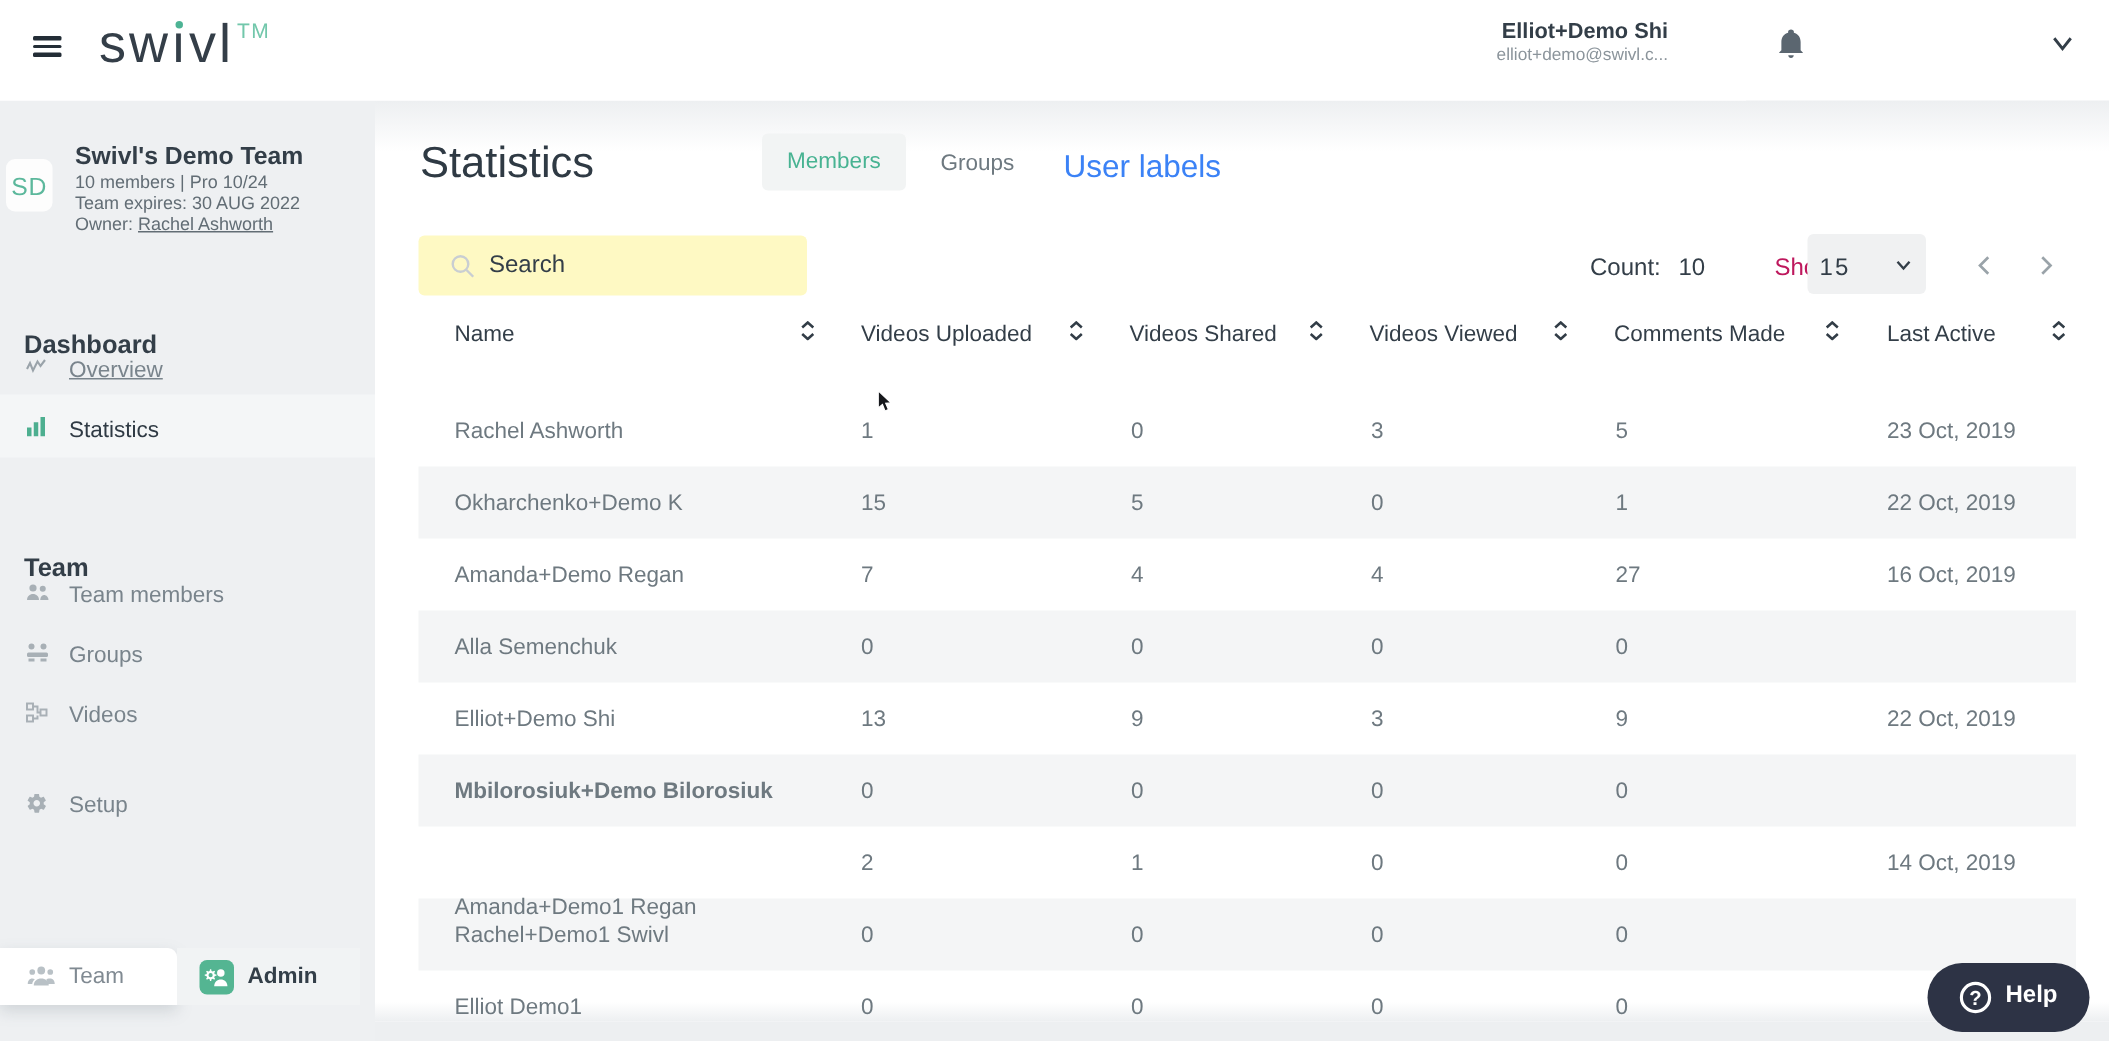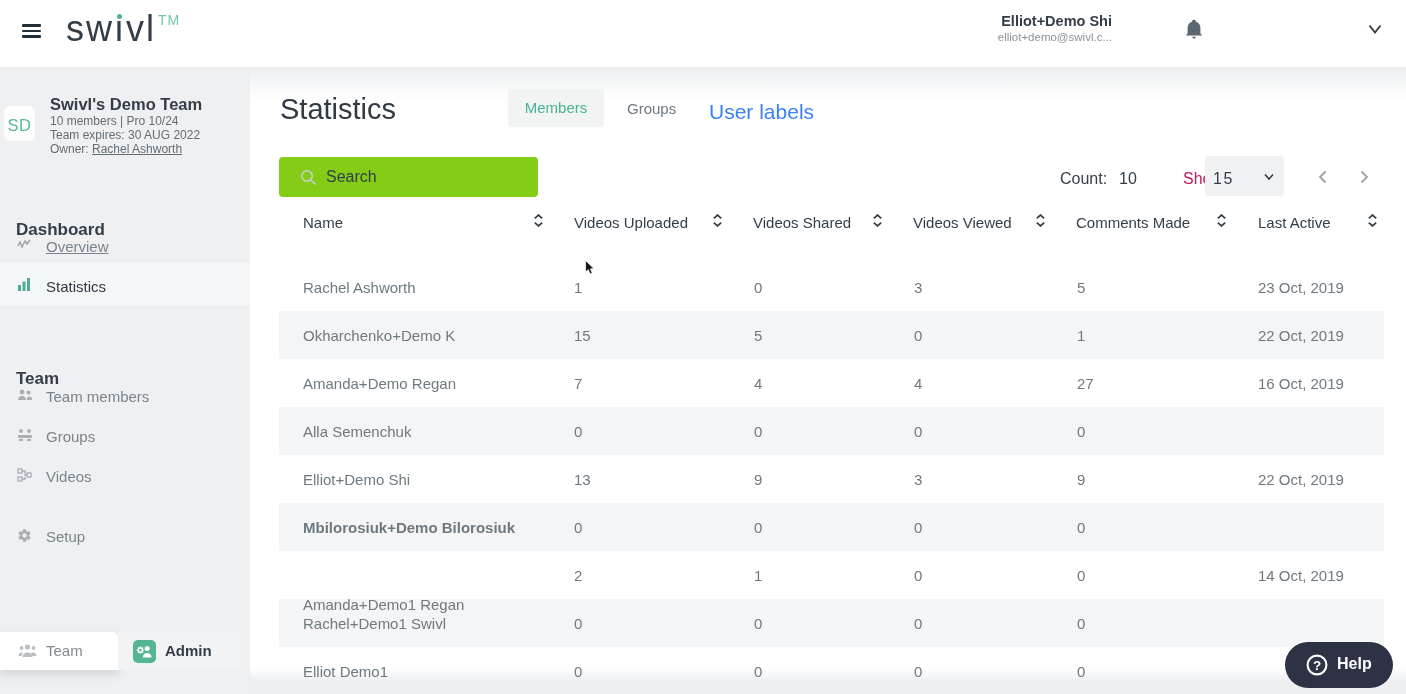--- a/index.html
+++ b/index.html
@@ -40,21 +40,21 @@
   #main { left:250px; top:67px; width:1156px; height:627px; background:#fff; }
   #topshadow { left:0px; top:0px; width:1156px; height:34px; background:linear-gradient(#edeff1, rgba(255,255,255,0)); }
   #botshadow { left:0px; top:601px; width:1156px; height:13px; background:linear-gradient(rgba(237,239,241,0), #edeff1); }
   #botband { left:0px; top:614px; width:1156px; height:13px; background:#edeff1; }
 
   #h1 { left:30px; top:26px; font-size:29px; color:#2f3a44; }
   #tabmembers { left:258px; top:22px; width:96px; height:38px; background:#f2f4f4; border-radius:4px; color:#48b392; font-size:15px; text-align:center; line-height:38px; }
   #tabgroups { left:377px; top:33px; font-size:15px; color:#6e7980; }
   #tabulabels { left:459px; top:33px; font-size:21px; color:#3b82f6; }
 
-  #search { left:29px; top:90px; width:259px; height:40px; background:#84cc16; border-radius:4px; }
+  #search { left:29px; top:90px; width:259px; height:40px; background:#fef9c3; border-radius:4px; }
   #search .txt { position:absolute; left:47px; top:11px; font-size:16px; color:#333e48; }
 
   #countrow { top:101px; font-size:15.5px; color:#333e48; }
   #select15 { left:955px; top:89px; width:79px; height:40px; background:#f0f1f2; border-radius:4px; }
   #select15 .v { position:absolute; left:8px; top:14px; font-size:16px; letter-spacing:1.5px; color:#333e48; }
 
   
   .th { top:147px; font-size:15px; color:#333e48; }
   .cell { font-size:15px; color:#6e7980; }
   .stripe { left:29px; width:1105px; height:48px; background:#f4f5f6; }

